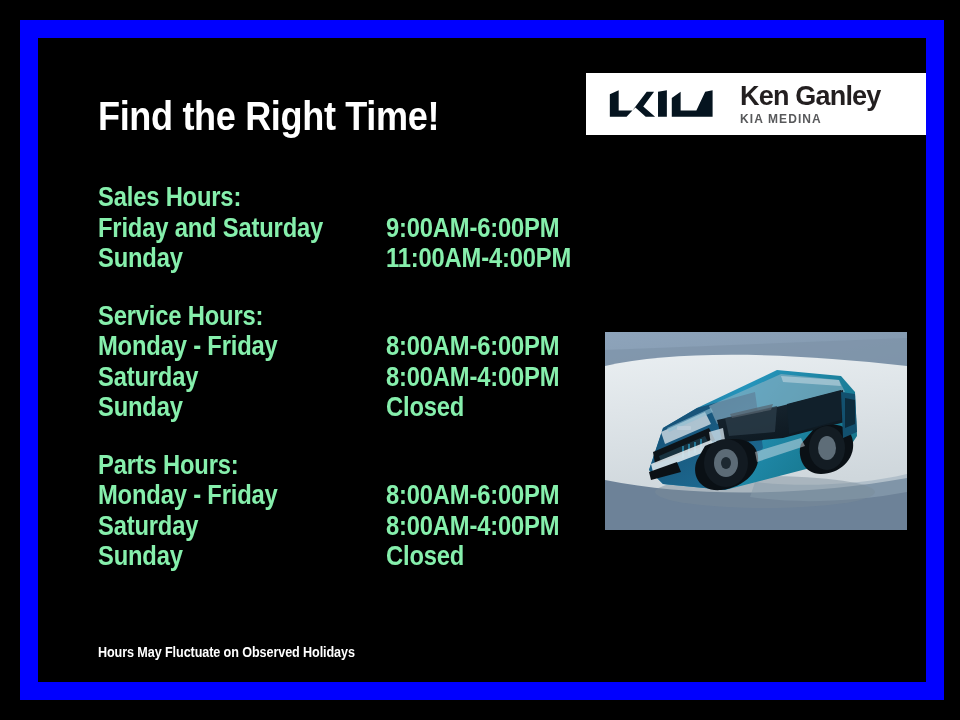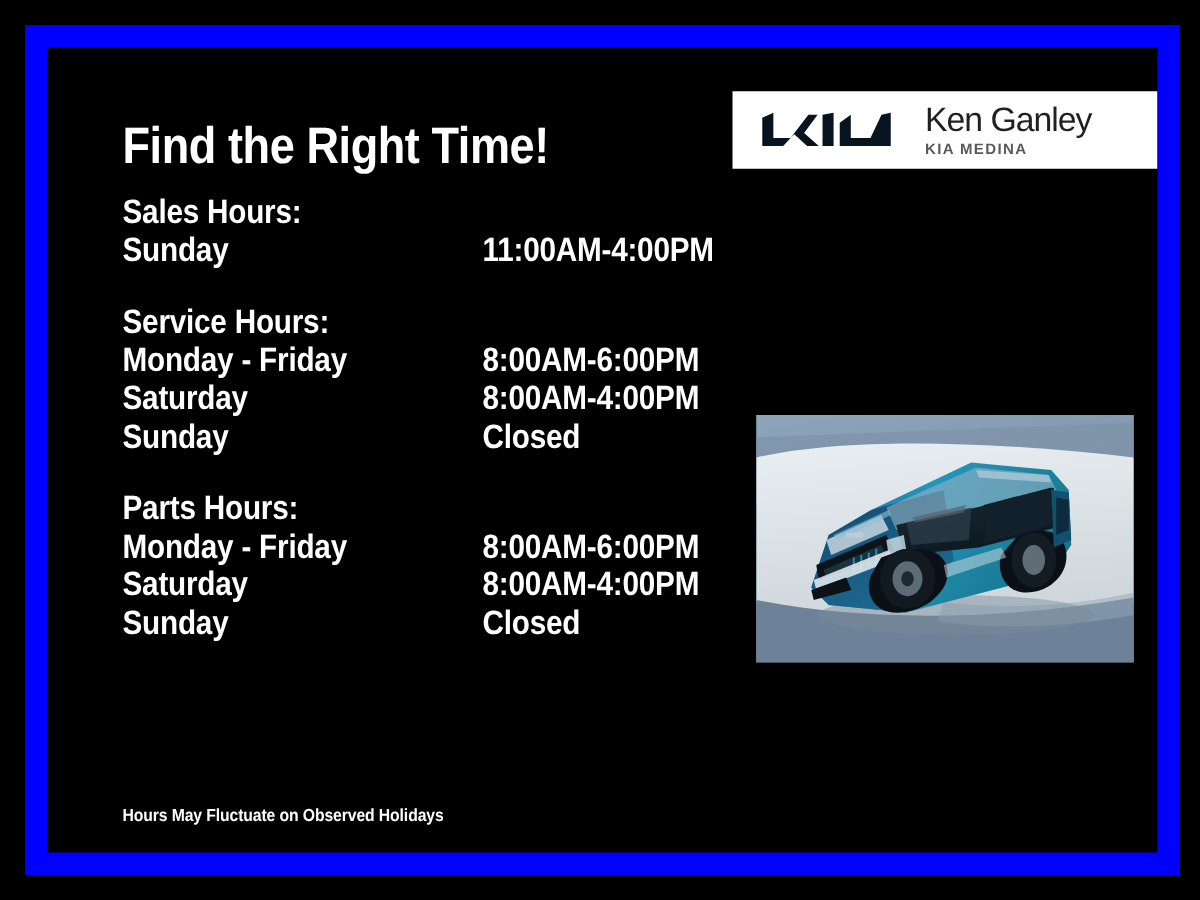--- a/index.html
+++ b/index.html
@@ -54,23 +54,23 @@
     letter-spacing: -0.4px;
     transform: scaleX(0.88);
     transform-origin: left center;
     white-space: nowrap;
   }
 
   
   .hours-area {
     position: absolute;
     left: 60px;
-    top: 116px;
+    top: 144px;
     width: 480px;
-    color: #ffffff;
+    color: #86efac;
   }
   .hours-block {
     margin-bottom: 27px;
   }
   .hours-block:last-child { margin-bottom: 16px; }
 
   .block-title {
     font-size: 27px;
     font-weight: 700;
     line-height: 30.5px;
@@ -134,21 +134,21 @@
   .dealer-name-wrap {
     margin-left: 22px;
     display: flex;
     flex-direction: column;
     justify-content: center;
     line-height: 1;
   }
   .dealer-name {
     color: #231f20;
     font-size: 27px;
-    font-weight: 400;
+    font-weight: 700;
     letter-spacing: -0.8px;
     line-height: 1.02;
     white-space: nowrap;
   }
   .dealer-sub {
     color: #58595b;
     font-size: 12px;
     font-weight: 700;
     letter-spacing: 1.1px;
     margin-top: 3px;
@@ -173,20 +173,24 @@
 <div class="slide">
   <div class="blue-frame">
     <div class="inner-stage">
 
       <div class="headline">Find the Right Time!</div>
 
       <div class="hours-area">
 
         <div class="hours-block">
           <div class="block-title">Sales Hours:</div>
+          <div class="hours-row">
+            <span class="row-days">Friday and Saturday</span>
+            <span class="row-time">9:00AM-6:00PM</span>
+          </div>
           <div class="hours-row">
             <span class="row-days">Sunday</span>
             <span class="row-time">11:00AM-4:00PM</span>
           </div>
         </div>
 
         <div class="hours-block">
           <div class="block-title">Service Hours:</div>
           <div class="hours-row">
             <span class="row-days">Monday - Friday</span>

